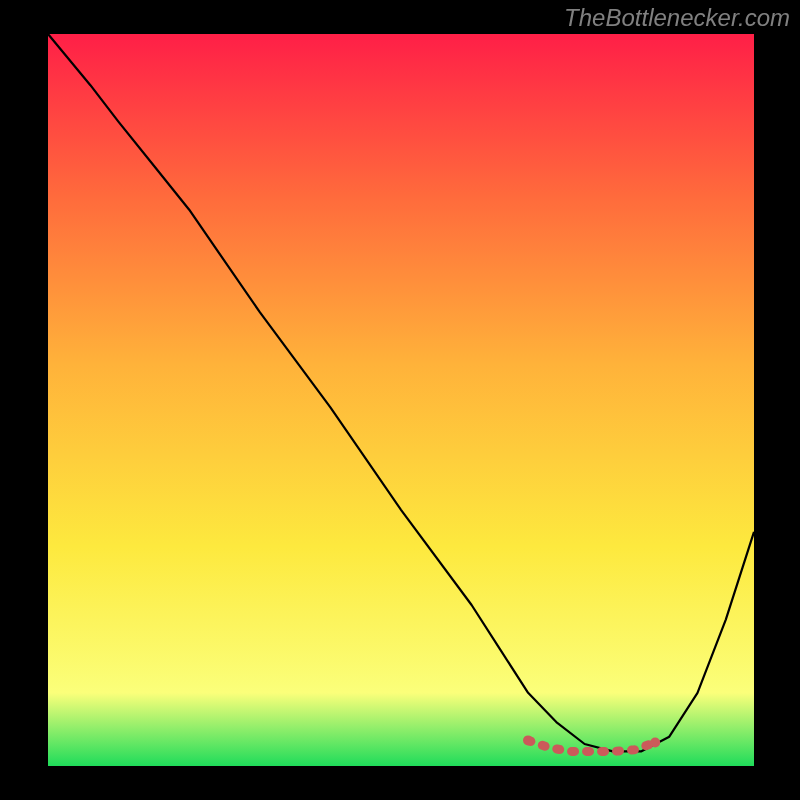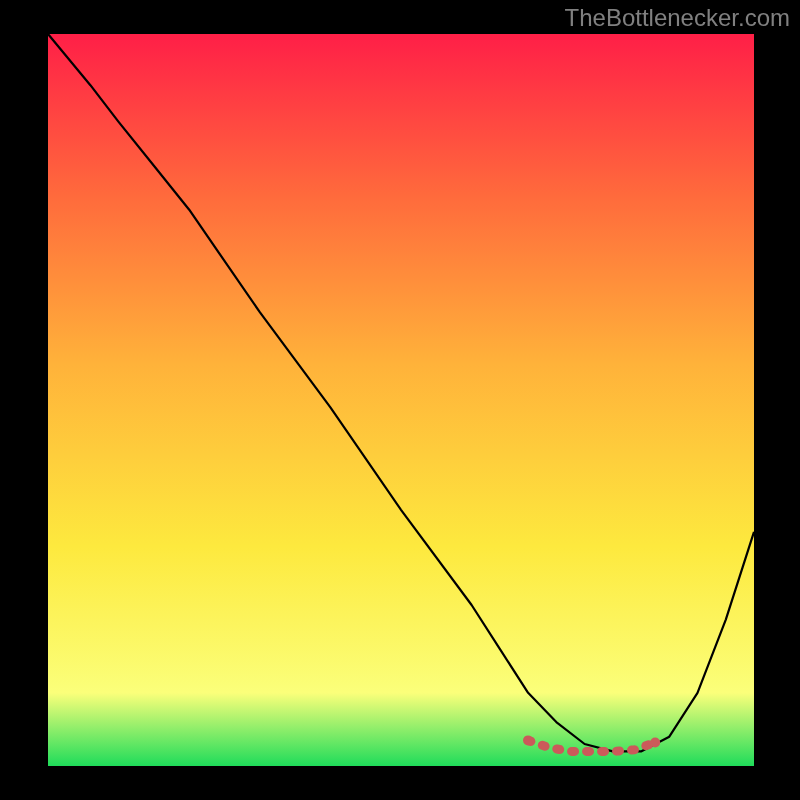--- a/index.html
+++ b/index.html
@@ -10,20 +10,21 @@
     background: #000;
     overflow: hidden;
     font-family: Arial, Helvetica, sans-serif;
   }
   .frame {
     position: relative;
     width: 800px;
     height: 592px;
     background: #000;
     box-sizing: border-box;
+    font-style: italic;
   }
   .watermark {
     position: absolute;
     top: 4px;
     right: 10px;
     font-size: 24px;
     color: #808080;
     font-weight: 500;
     letter-spacing: 0px;
     z-index: 10;

